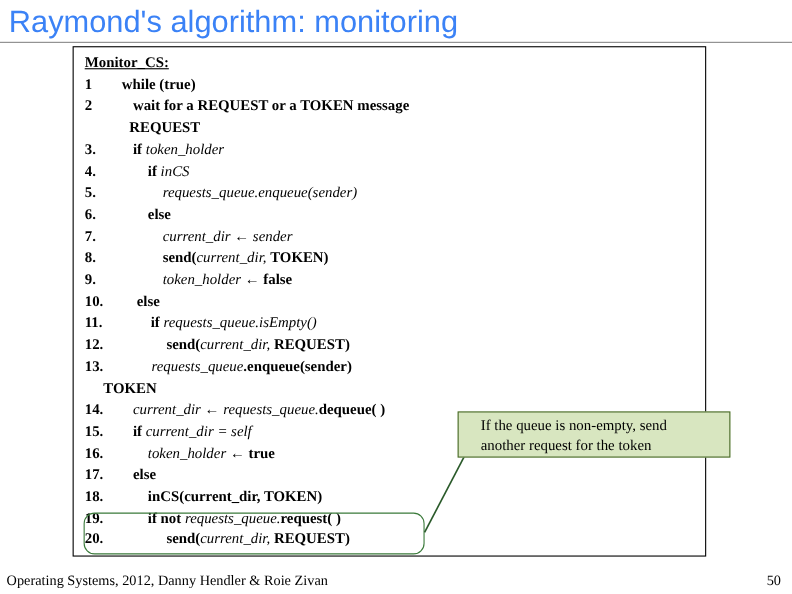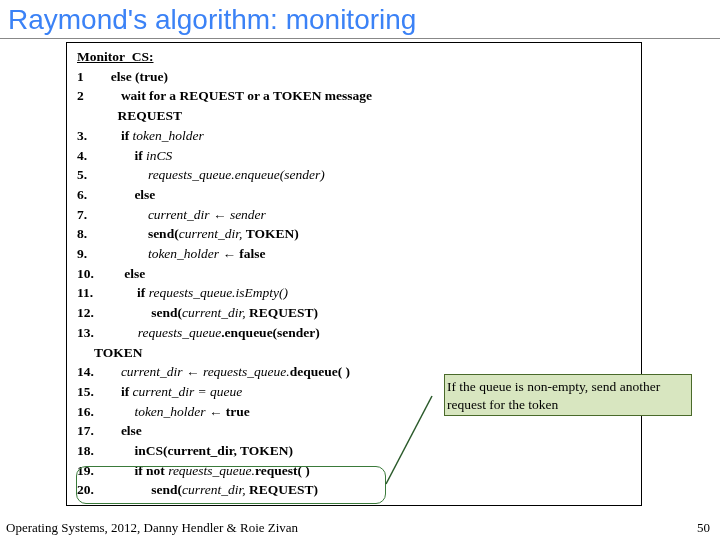--- a/index.html
+++ b/index.html
@@ -30,29 +30,29 @@
     font-size: 13.5px;
     line-height: 1.46;
     font-family: "Times New Roman", serif;
   }
   .code-box .hdr { font-weight: bold; text-decoration: underline; }
   .code-box .ln { white-space: pre; }
   .code-box .b { font-weight: bold; }
   .code-box .i { font-style: italic; }
   .annot-box {
     position: absolute;
-    left: 444px;
+    left: 416px;
     top: 374px;
     width: 248px;
     height: 42px;
     background: #d8e6c0;
     border: 1px solid #4a6a2a;
     font-family: "Times New Roman", serif;
     font-size: 13.5px;
-    padding: 3px 2px;
+    padding: 3px 20px;
     line-height: 1.3;
   }
   .highlight-box {
     position: absolute;
     left: 76px;
     top: 466px;
     width: 310px;
     height: 38px;
     border: 1.5px solid #3a7a3a;
     border-radius: 10px;
@@ -82,37 +82,37 @@
   }
 </style>
 </head>
 <body>
 
 <div class="title">Raymond's algorithm: monitoring</div>
 
 <div class="code-box">
   <div class="hdr">Monitor_CS:</div>
   <div id="code-lines">
-      <div class="ln"><span class="b">1   </span>     <span class="b ">else (true)</span></div>
+      <div class="ln"><span class="b">1   </span>     <span class="b ">while (true)</span></div>
       <div class="ln"><span class="b">2   </span>        <span class="b ">wait for a REQUEST or a TOKEN message</span></div>
       <div class="ln"><span class="b">    </span>        <span class="b ">REQUEST</span></div>
       <div class="ln"><span class="b">3.  </span>        <span class="b ">if</span><span class="i "> token_holder</span></div>
       <div class="ln"><span class="b">4.  </span>            <span class="b ">if</span><span class="i "> inCS</span></div>
       <div class="ln"><span class="b">5.  </span>                <span class="i">requests_queue.enqueue(sender)</span></div>
       <div class="ln"><span class="b">6.  </span>            <span class="b ">else</span></div>
       <div class="ln"><span class="b">7.  </span>                <span class="i ">current_dir</span><span class="b"> ← </span><span class="i ">sender</span></div>
       <div class="ln"><span class="b">8.  </span>                <span class="b ">send(</span><span class="i ">current_dir, </span><span class="b ">TOKEN)</span></div>
       <div class="ln"><span class="b">9.  </span>                <span class="i ">token_holder</span><span class="b"> ← </span><span class="b">false</span></div>
       <div class="ln"><span class="b">10. </span>        <span class="b ">else</span></div>
       <div class="ln"><span class="b">11. </span>            <span class="b ">if</span><span class="i "> requests_queue.isEmpty()</span></div>
       <div class="ln"><span class="b">12. </span>                <span class="b ">send(</span><span class="i ">current_dir, </span><span class="b ">REQUEST)</span></div>
       <div class="ln"><span class="b">13. </span>            <span class="i">requests_queue</span><span class="b ">.enqueue(sender)</span></div>
       <div class="ln"><span class="b">    </span> <span class="b ">TOKEN</span></div>
       <div class="ln"><span class="b">14. </span>       <span class="i ">current_dir</span><span class="b"> ← </span><span class="i ">requests_queue.</span><span class="b ">dequeue( )</span></div>
-      <div class="ln"><span class="b">15. </span>       <span class="b ">if</span><span class="i "> current_dir = queue</span></div>
+      <div class="ln"><span class="b">15. </span>       <span class="b ">if</span><span class="i "> current_dir = self</span></div>
       <div class="ln"><span class="b">16. </span>           <span class="i ">token_holder</span><span class="b"> ← </span><span class="b">true</span></div>
       <div class="ln"><span class="b">17. </span>       <span class="b ">else</span></div>
       <div class="ln"><span class="b">18. </span>           <span class="b ">inCS(current_dir, TOKEN)</span></div>
       <div class="ln"><span class="b">19. </span>           <span class="b ">if not</span><span class="i "> requests_queue.</span><span class="b ">request( )</span></div>
       <div class="ln"><span class="b">20. </span>                <span class="b ">send(</span><span class="i ">current_dir, </span><span class="b ">REQUEST)</span></div>
     </div>
 </div>
 
 <div class="highlight-box"></div>
 

